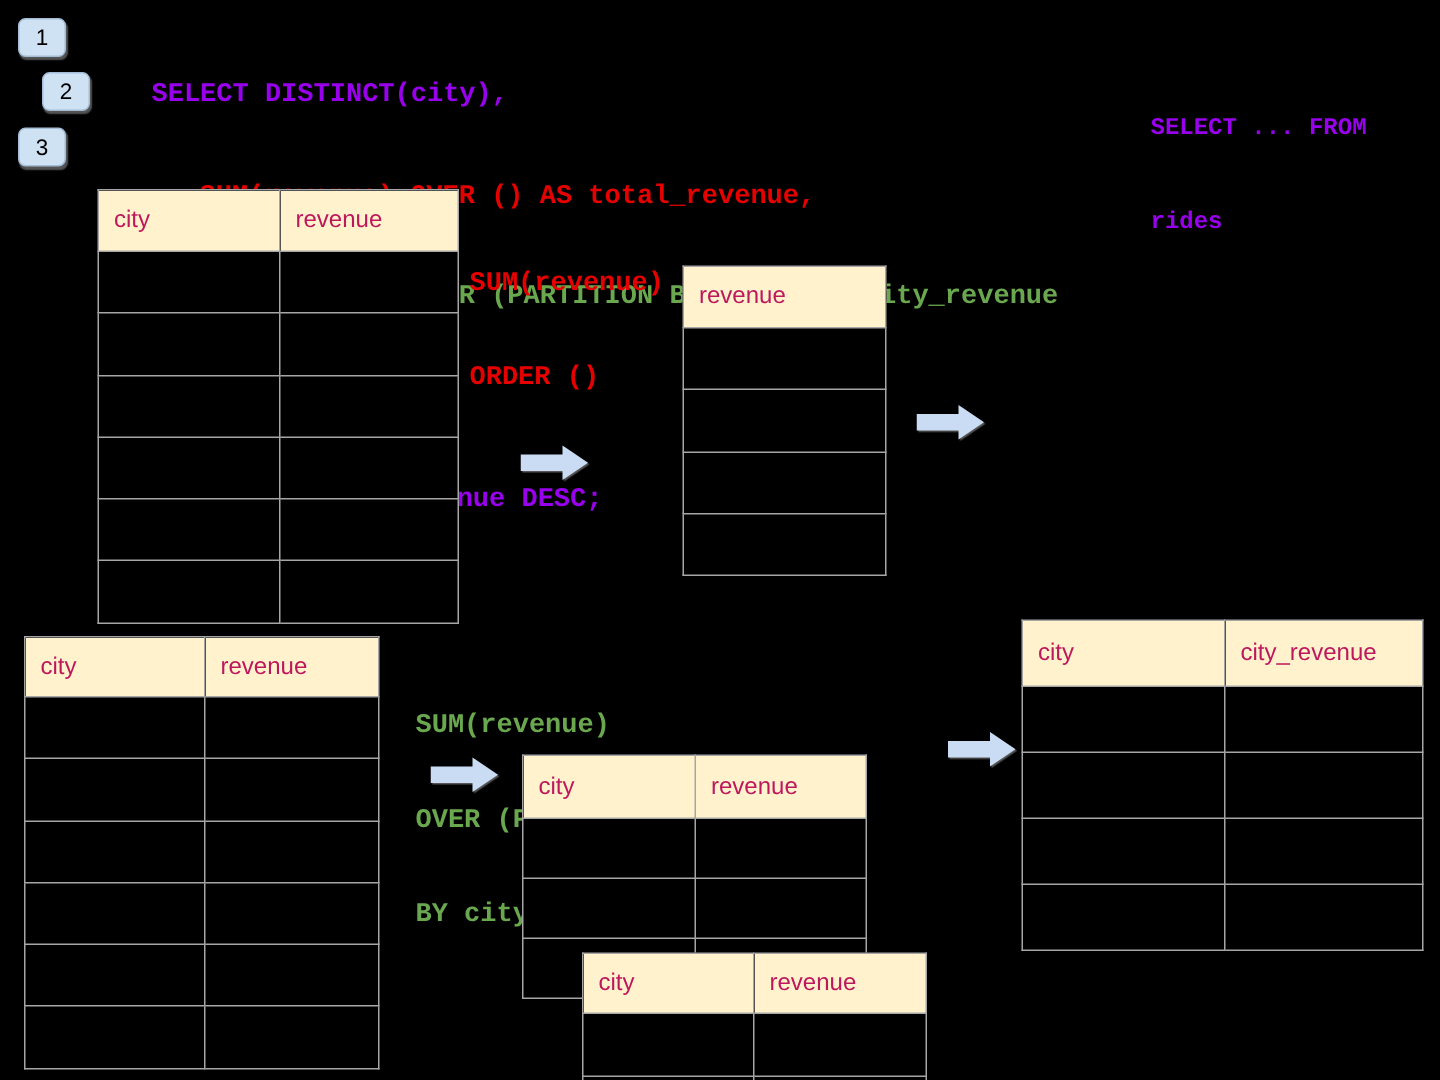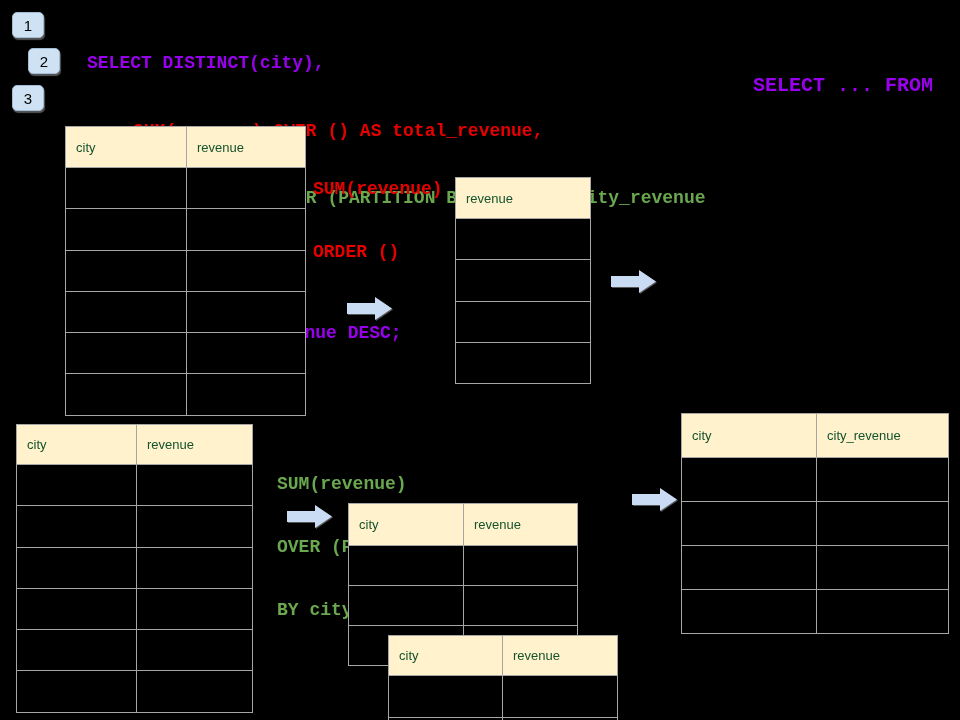--- a/index.html
+++ b/index.html
@@ -13,24 +13,24 @@
   
   .mono{
     position:absolute;
     font-family:"Liberation Mono","DejaVu Sans Mono",monospace;
     font-weight:bold;
     white-space:pre;
   }
   #sql-code{left:87px;top:7px;font-size:18px;line-height:22.5px;}
   #sql-code .ind1{margin-left:46px;}
   #sql-code .ind2{margin-left:23px;}
-  .purple{color:#9900ee;}
+  .purple{color:#9900ee;margin-left:14px;}
   .red{color:#e60000;}
   .green{color:#6aa84f;}
-  #side-note{left:753px;top:33px;font-size:20px;line-height:21px;}
+  #side-note{left:753px;top:33px;font-size:16px;line-height:21px;}
   #label-total{left:313px;top:137px;font-size:18px;line-height:21px;}
   #label-partition{left:277px;top:432px;font-size:18px;line-height:21px;}
 
   
   .badge{
     position:absolute;width:30px;height:24px;
     background:#cfe2f3;
     border:1px solid #a3bdd6;
     border-radius:5px;
     box-shadow:1px 2px 1px rgba(140,140,140,.6);
@@ -48,22 +48,22 @@
     table-layout:fixed;
     background:#000;
   }
   table.tbl td{
     border:1px solid #a6a6a6;
     padding:0;
     overflow:hidden;
   }
   table.tbl td.hd{
     background:#fff2cc;
-    color:#14532d;
-    font-size:13px;
+    color:#be185d;
+    font-size:16px;
     text-align:left;
     padding-left:10px;
     vertical-align:middle;
   }
   #t-source-top{left:65px;top:126px;}
   #t-source-top tr{height:41.3px;}
   #t-source-top tr.hrow{height:41px;}
 
   #t-total-revenue{left:455px;top:177px;}
   #t-total-revenue tr{height:41.3px;}
@@ -105,20 +105,21 @@
 <div class="mono" id="sql-code">
   <div class="purple">SELECT DISTINCT(city),</div>
   <div class="red ind1">SUM(revenue) OVER () AS total_revenue,</div>
   <div class="green ind1">SUM(revenue) OVER (PARTITION BY city) as city_revenue</div>
   <div class="purple ind2">FROM rides</div>
   <div class="purple ind2">ORDER by city_revenue DESC;</div>
 </div>
 
 <div class="mono purple" id="side-note">
   <div>SELECT ... FROM</div>
+  <div>rides</div>
 </div>
 
 <div class="mono red" id="label-total">
   <div>SUM(revenue)</div>
   <div>ORDER ()</div>
 </div>
 
 <div class="mono green" id="label-partition">
   <div>SUM(revenue)</div>
   <div>OVER (PARTITION</div>

